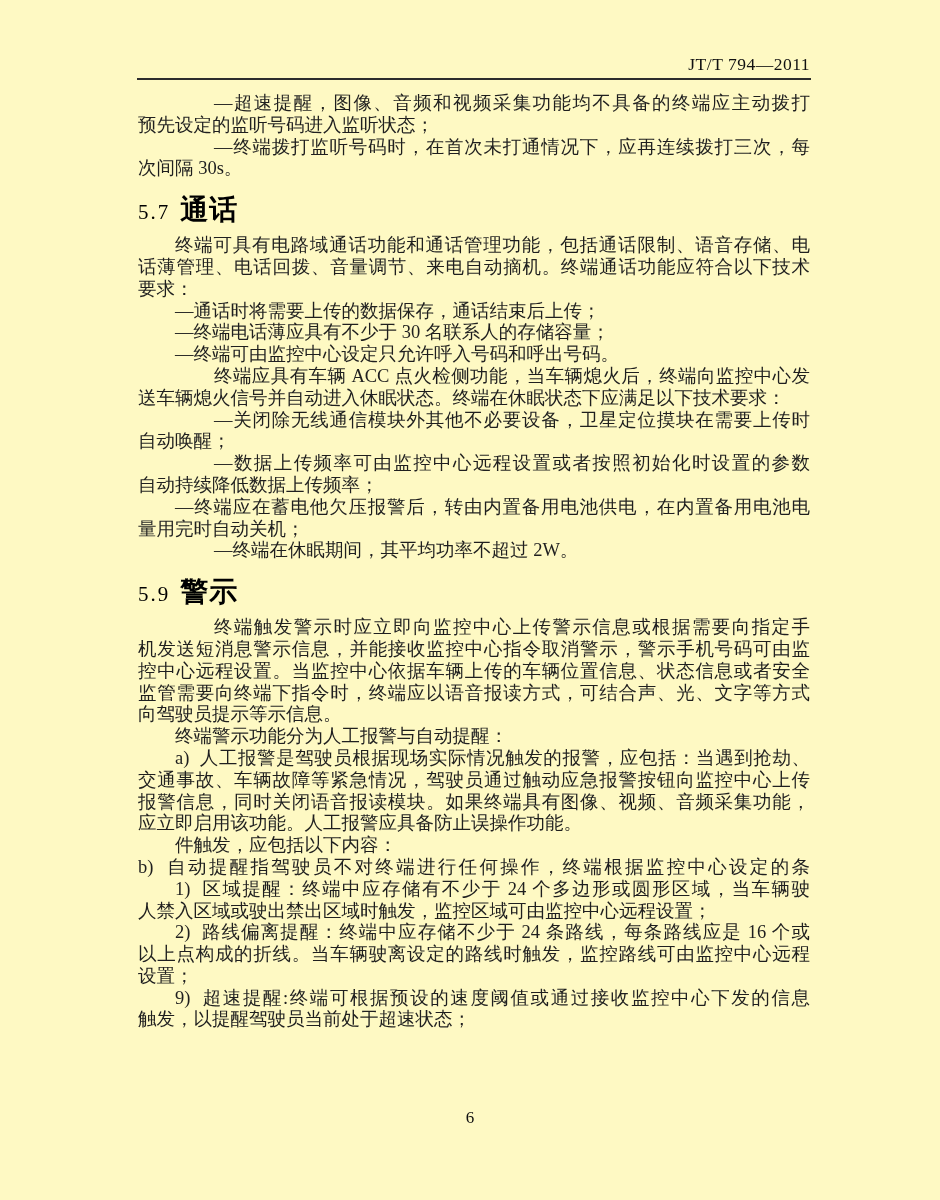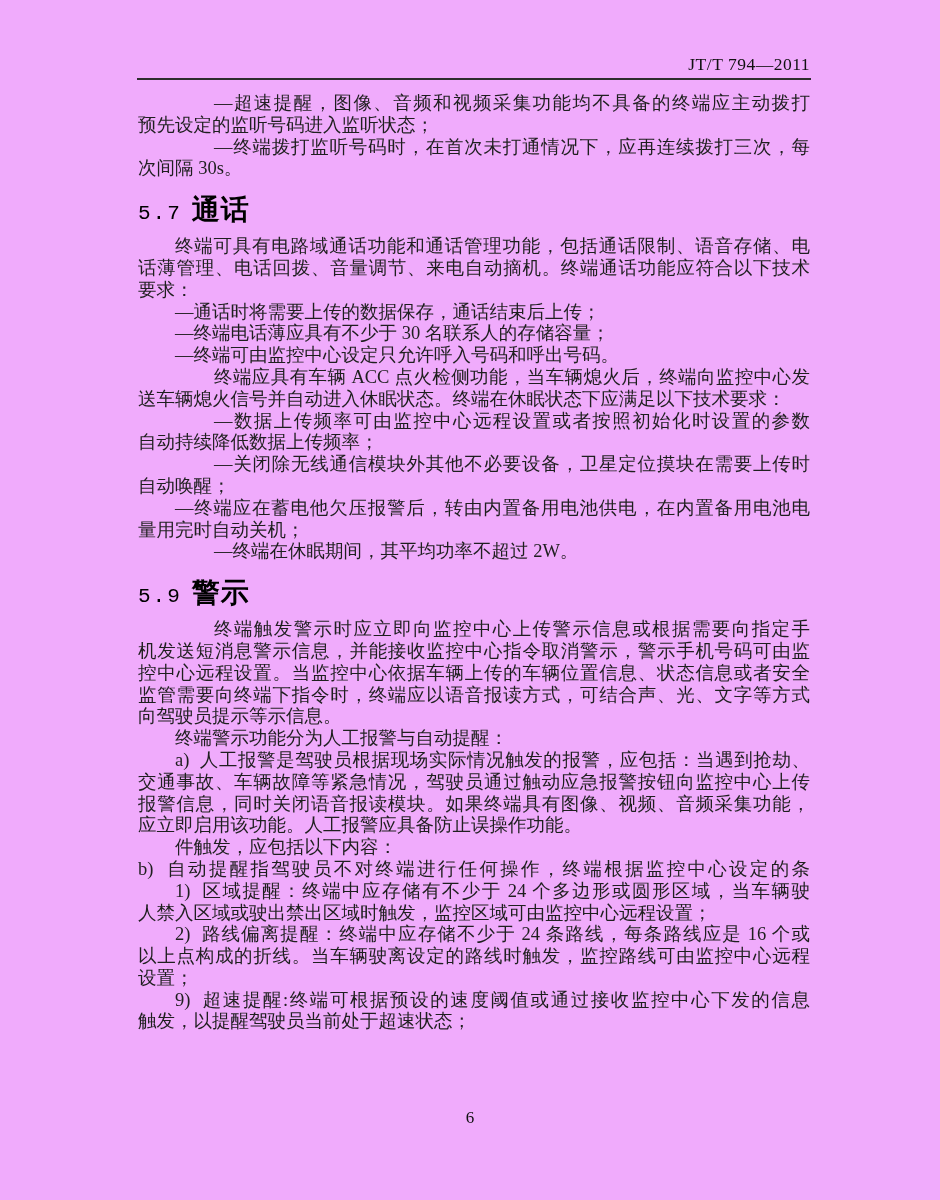--- a/index.html
+++ b/index.html
@@ -1,20 +1,20 @@
 <!DOCTYPE html>
 <html><head>
 <meta charset="utf-8">
 <style>
   html, body { margin: 0; padding: 0; background: #ffffff; }
   .page {
     position: relative;
     width: 940px;
     height: 1200px;
-    background: #f0abfc;
+    background: #fef9c3;
     overflow: hidden;
     font-family: "Liberation Serif", "DejaVu Serif", serif;
     color: #1f1f1f;
   }
   .doc-header {
     position: absolute;
     left: 138px;
     top: 54px;
     width: 672px;
     text-align: right;
@@ -48,21 +48,21 @@
     text-align-last: left;
   }
   .para.ind-2 .ln:first-child { text-indent: 37px; }
   .para.ind-4 .ln:first-child { text-indent: 76px; }
   .section-heading {
     margin: 16px 0 8px 0;
     line-height: 28px;
     color: #000;
   }
   .section-heading .h-num {
-    font-family: Liberation Mono, monospace;
+    font-family: Liberation Serif, serif;
     font-size: 21px;
     font-weight: 400;
     letter-spacing: 2px;
     margin-right: 10px;
   }
   .section-heading .h-title {
     font-family: "Liberation Sans", "DejaVu Sans", sans-serif;
     font-size: 28px;
     font-weight: 700;
     letter-spacing: 1px;
@@ -115,26 +115,26 @@
           <div class="ln last">—终端可由监控中心设定只允许呼入号码和呼出号码。</div>
         </div>
     </div>
 
     <div>
       <div class="para ind-4">
           <div class="ln">终端应具有车辆 ACC 点火检侧功能，当车辆熄火后，终端向监控中心发</div>
           <div class="ln last">送车辆熄火信号并自动进入休眠状态。终端在休眠状态下应满足以下技术要求：</div>
         </div>
       <div class="para ind-4">
+          <div class="ln">—关闭除无线通信模块外其他不必要设备，卫星定位摸块在需要上传时</div>
+          <div class="ln last">自动唤醒；</div>
+        </div>
+      <div class="para ind-4">
           <div class="ln">—数据上传频率可由监控中心远程设置或者按照初始化时设置的参数</div>
           <div class="ln last">自动持续降低数据上传频率；</div>
-        </div>
-      <div class="para ind-4">
-          <div class="ln">—关闭除无线通信模块外其他不必要设备，卫星定位摸块在需要上传时</div>
-          <div class="ln last">自动唤醒；</div>
         </div>
       <div class="para ind-2">
           <div class="ln">—终端应在蓄电他欠压报警后，转由内置备用电池供电，在内置备用电池电</div>
           <div class="ln last">量用完时自动关机；</div>
         </div>
       <div class="para ind-4">
           <div class="ln last">—终端在休眠期间，其平均功率不超过 2W。</div>
         </div>
     </div>
 

